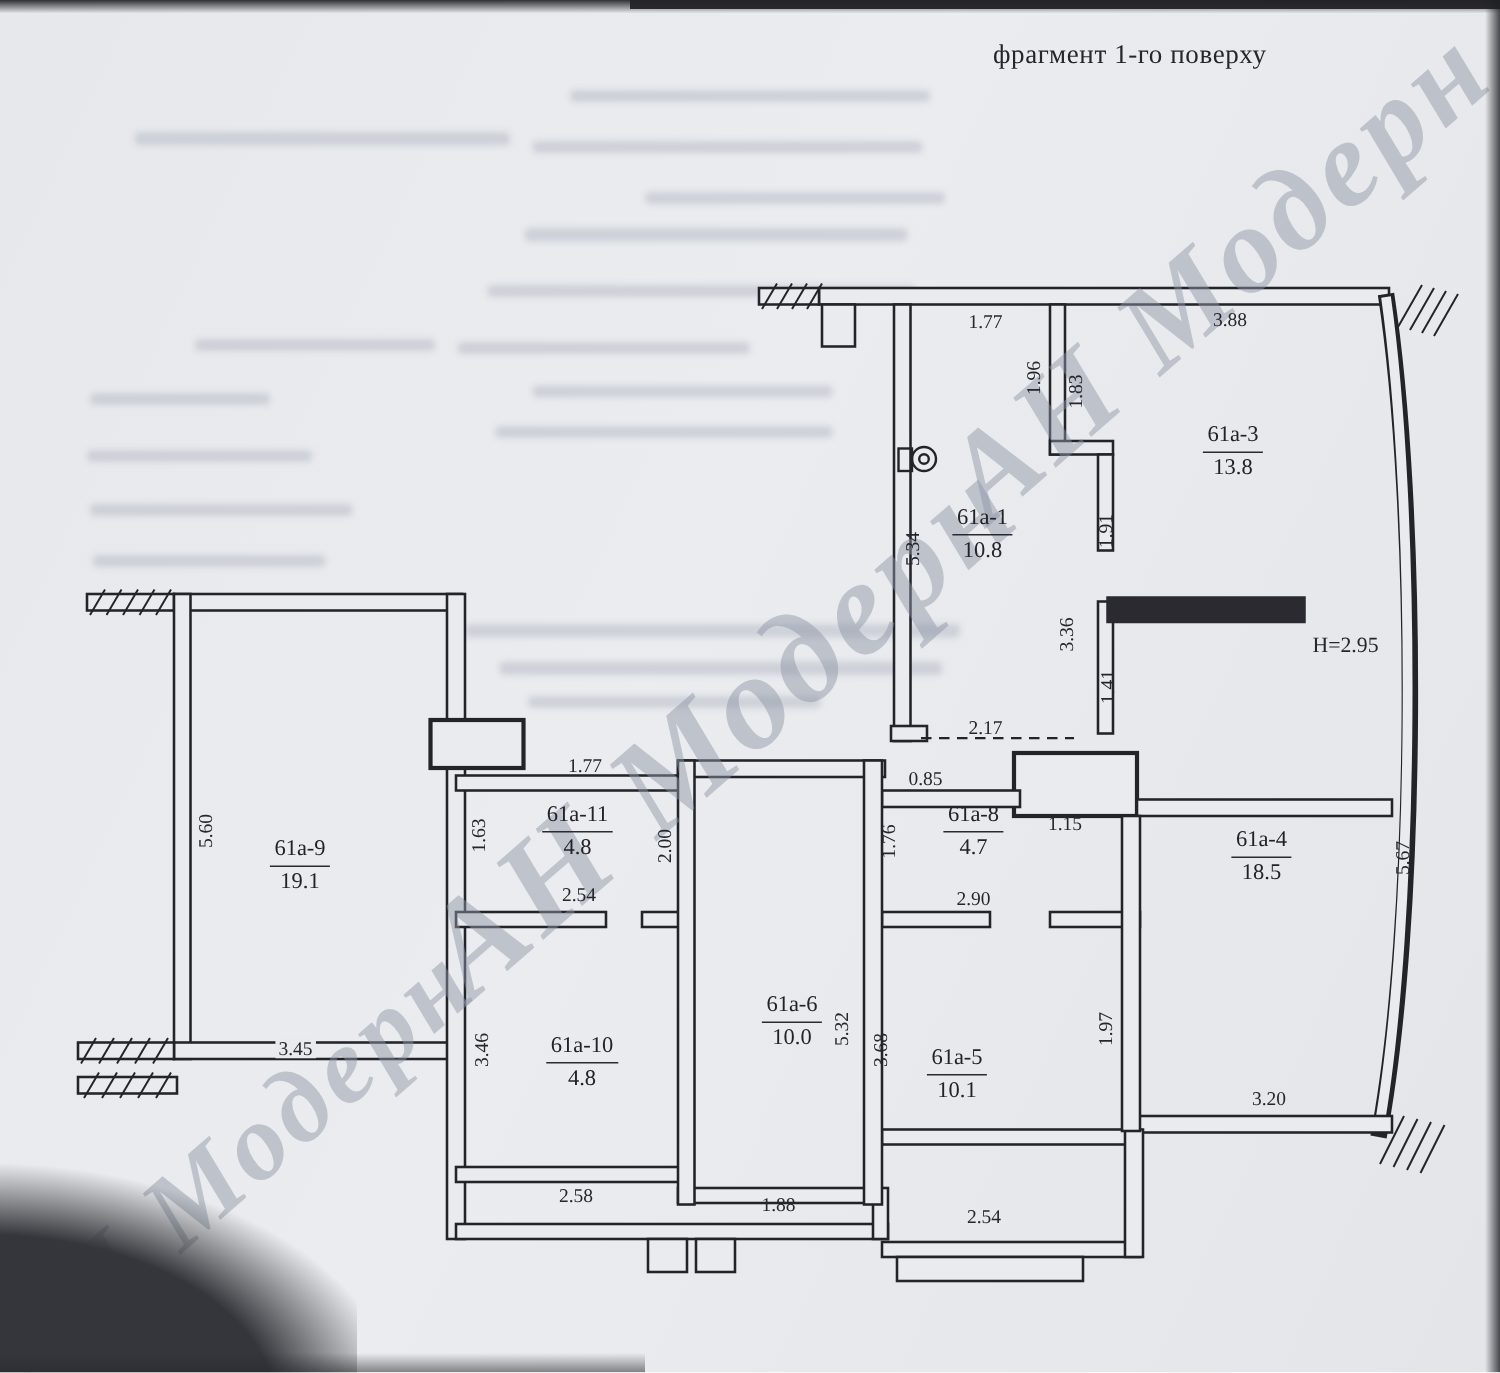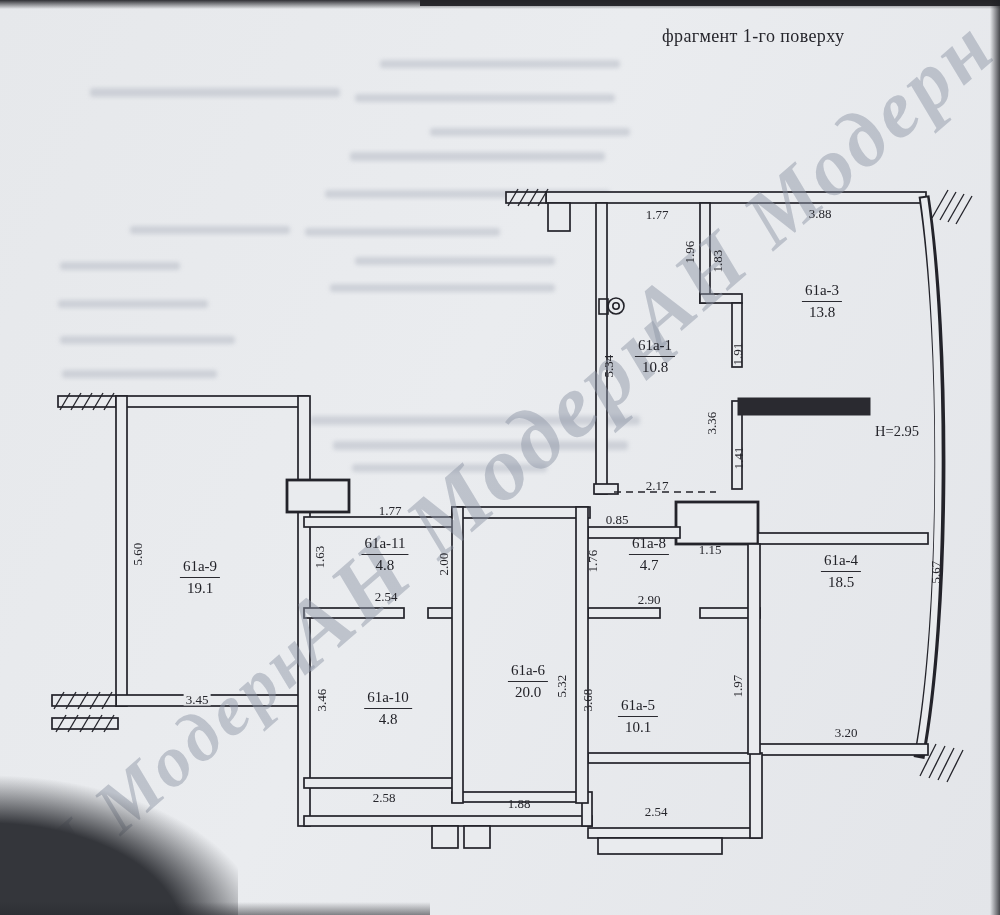--- a/index.html
+++ b/index.html
@@ -176,21 +176,21 @@
   <div class="room-label" style="left:385px;top:534px;">
     <span class="rid">61а-11</span>
     <span class="rarea">4.8</span>
   </div>
   <div class="room-label" style="left:388px;top:688px;">
     <span class="rid">61а-10</span>
     <span class="rarea">4.8</span>
   </div>
   <div class="room-label" style="left:528px;top:661px;">
     <span class="rid">61а-6</span>
-    <span class="rarea">20.0</span>
+    <span class="rarea">10.0</span>
   </div>
   <div class="room-label" style="left:649px;top:534px;">
     <span class="rid">61а-8</span>
     <span class="rarea">4.7</span>
   </div>
   <div class="room-label" style="left:638px;top:696px;">
     <span class="rid">61а-5</span>
     <span class="rarea">10.1</span>
   </div>
   <div class="room-label" style="left:655px;top:336px;">

